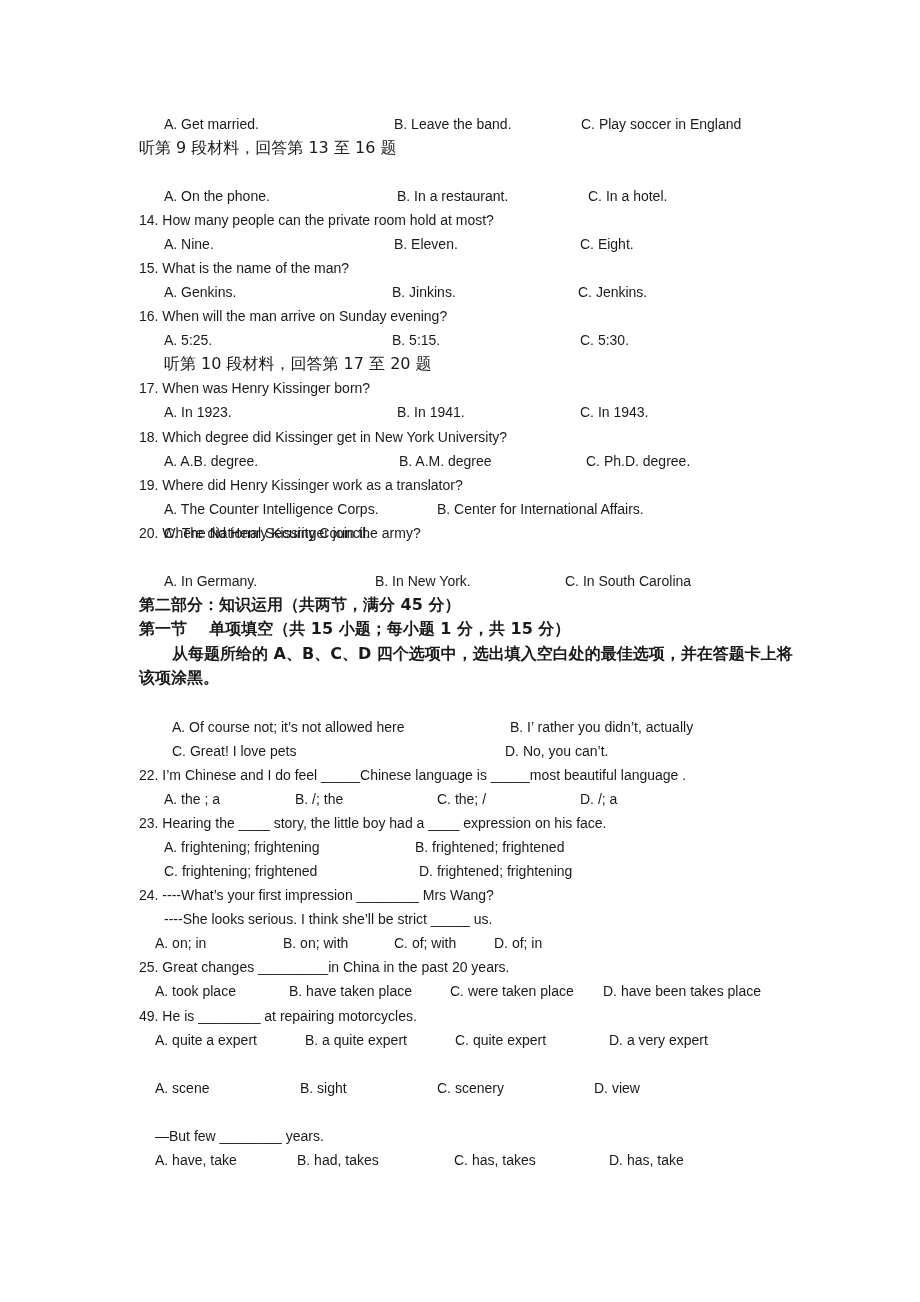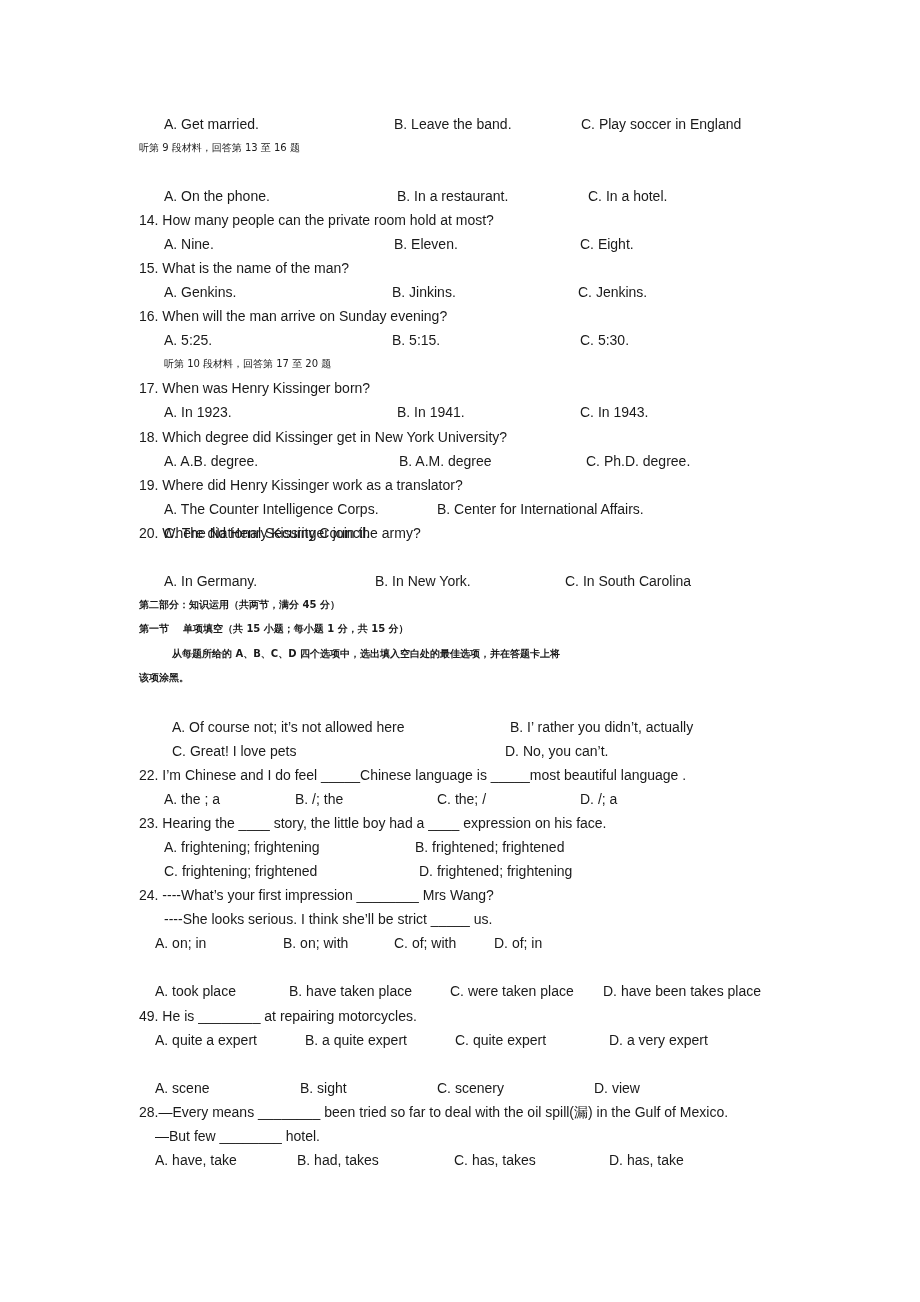--- a/index.html
+++ b/index.html
@@ -1,21 +1,21 @@
 <!DOCTYPE html>
 <html><head>
 <meta charset="utf-8">
 <style>
   html, body { margin: 0; padding: 0; background: #ffffff; }
   body { width: 920px; height: 1302px; position: relative; overflow: hidden;
          font-family: "Liberation Sans", "DejaVu Sans", sans-serif; color: #1a1a1a; }
   .page { position: absolute; left: 0; top: 0; width: 920px; height: 1302px; }
   .ln { position: absolute; font-size: 14px; line-height: 18px; white-space: pre; }
   .bold { font-weight: bold; }
-  .cn { font-family: "DejaVu Sans", sans-serif; font-size: 10px; }
+  .cn { font-family: "DejaVu Sans", sans-serif; font-size: 16px; }
 </style>
 </head>
 <body>
 
 <div class="page">
 
   <div class="ln" style="left:164px;top:115px">A. Get married.</div>
   <div class="ln" style="left:394px;top:115px">B. Leave the band.</div>
   <div class="ln" style="left:581px;top:115px">C. Play soccer in England</div>
 
@@ -84,36 +84,36 @@
   <div class="ln" style="left:164px;top:862px">C. frightening; frightened</div>
   <div class="ln" style="left:419px;top:862px">D. frightened; frightening</div>
 
   <div class="ln" style="left:139px;top:886px">24. ----What’s your first impression ________ Mrs Wang?</div>
   <div class="ln" style="left:164px;top:910px">----She looks serious. I think she’ll be strict _____ us.</div>
   <div class="ln" style="left:155px;top:934px">A. on; in</div>
   <div class="ln" style="left:283px;top:934px">B. on; with</div>
   <div class="ln" style="left:394px;top:934px">C. of; with</div>
   <div class="ln" style="left:494px;top:934px">D. of; in</div>
 
+  <div class="ln" style="left:139px;top:958px">25. Great changes _________in China in the past 20 years.</div>
   <div class="ln" style="left:155px;top:982px">A. took place</div>
   <div class="ln" style="left:289px;top:982px">B. have taken place</div>
   <div class="ln" style="left:450px;top:982px">C. were taken place</div>
   <div class="ln" style="left:603px;top:982px">D. have been takes place</div>
 
   <div class="ln" style="left:139px;top:1007px">49. He is ________ at repairing motorcycles.</div>
   <div class="ln" style="left:155px;top:1031px">A. quite a expert</div>
   <div class="ln" style="left:305px;top:1031px">B. a quite expert</div>
   <div class="ln" style="left:455px;top:1031px">C. quite expert</div>
   <div class="ln" style="left:609px;top:1031px">D. a very expert</div>
 
   <div class="ln" style="left:155px;top:1079px">A. scene</div>
   <div class="ln" style="left:300px;top:1079px">B. sight</div>
   <div class="ln" style="left:437px;top:1079px">C. scenery</div>
   <div class="ln" style="left:594px;top:1079px">D. view</div>
 
-  <div class="ln" style="left:139px;top:1103px">28.—Every means ________ been tried so far to deal with the oil spill(漏) in the Gulf of Mexico.</div>
-  <div class="ln" style="left:155px;top:1127px">—But few ________ hotel.</div>
+  <div class="ln" style="left:155px;top:1127px">—But few ________ years.</div>
   <div class="ln" style="left:155px;top:1151px">A. have, take</div>
   <div class="ln" style="left:297px;top:1151px">B. had, takes</div>
   <div class="ln" style="left:454px;top:1151px">C. has, takes</div>
   <div class="ln" style="left:609px;top:1151px">D. has, take</div>
 
 </div>
 
 </body></html>

